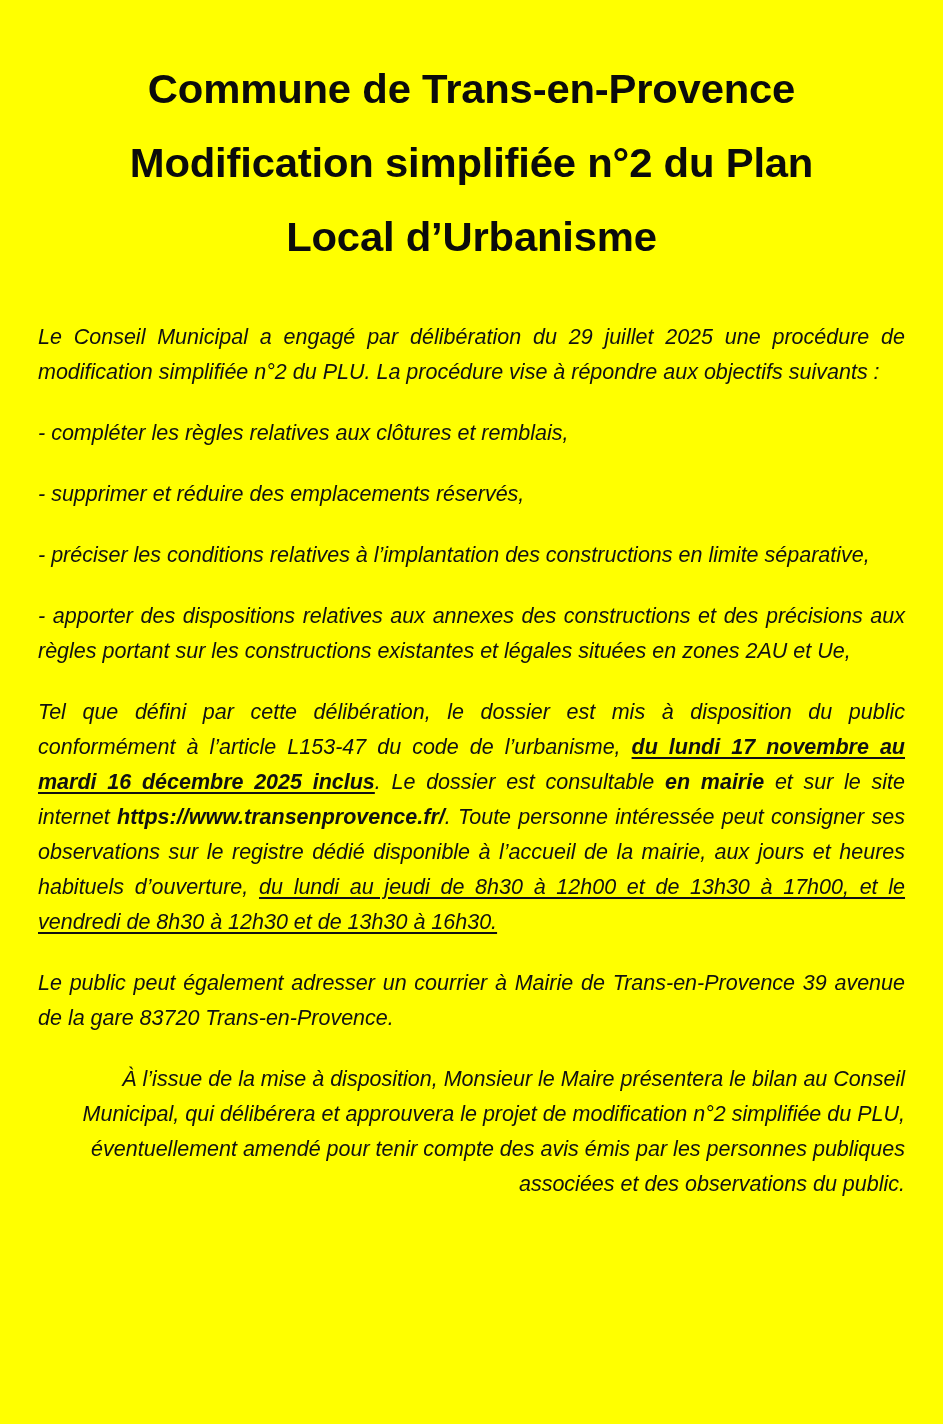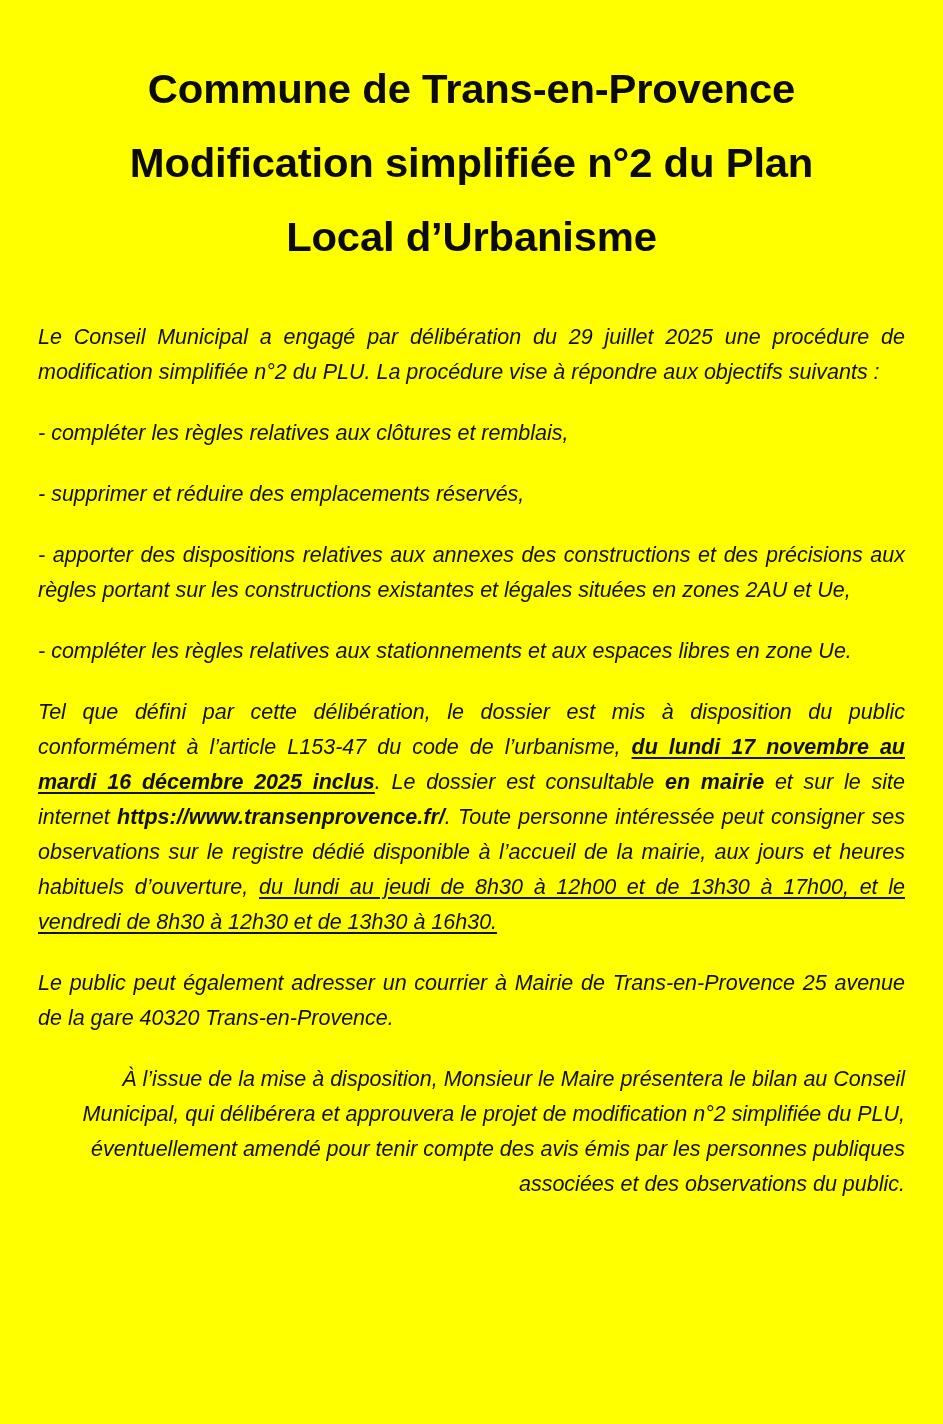--- a/index.html
+++ b/index.html
@@ -92,23 +92,23 @@
     <div class="heading-line l2">Modification simplifiée n°2 du Plan</div>
     <div class="heading-line l3">Local d’Urbanisme</div>
   </div>
 
   <div class="body-block">
 
     <p class="para">Le Conseil Municipal a engagé par délibération du 29 juillet 2025 une procédure de modification simplifiée n°2 du PLU. La procédure vise à répondre aux objectifs suivants :</p>
 
     <p class="para">- compléter les règles relatives aux clôtures et remblais,</p>
     <p class="para">- supprimer et réduire des emplacements réservés,</p>
+    <p class="para">- préciser les conditions relatives à l’implantation des constructions en limite séparative,</p>
     <p class="para">- apporter des dispositions relatives aux annexes des constructions et des précisions aux règles portant sur les constructions existantes et légales situées en zones 2AU et Ue,</p>
-    <p class="para">- compléter les règles relatives aux stationnements et aux espaces libres en zone Ue.</p>
 
     <p class="para"><span>Tel que défini par cette délibération, le dossier est mis à disposition du public conformément à l’article L153-47 du code de l’urbanisme, </span><span class="bu">du lundi 17 novembre au mardi 16 décembre 2025 inclus</span><span>. Le dossier est consultable </span><b>en mairie</b><span> et sur le site internet </span><b>https://www.transenprovence.fr/</b><span>. Toute personne intéressée peut consigner ses observations sur le registre dédié disponible à l’accueil de la mairie, aux jours et heures habituels d’ouverture, </span><span class="u">du lundi au jeudi de 8h30 à 12h00 et de 13h30 à 17h00, et le vendredi de 8h30 à 12h30 et de 13h30 à 16h30. </span></p>
 
-    <p class="para">Le public peut également adresser un courrier à Mairie de Trans-en-Provence 25 avenue de la gare 40320 Trans-en-Provence.</p>
+    <p class="para">Le public peut également adresser un courrier à Mairie de Trans-en-Provence 39 avenue de la gare 83720 Trans-en-Provence.</p>
 
     <p class="para last-natural">À l’issue de la mise à disposition, Monsieur le Maire présentera le bilan au Conseil Municipal, qui délibérera et approuvera le projet de modification n°2 simplifiée du PLU, éventuellement amendé pour tenir compte des avis émis par les personnes publiques associées et des observations du public.</p>
 
   </div>
 </div>
 
 </body></html>

